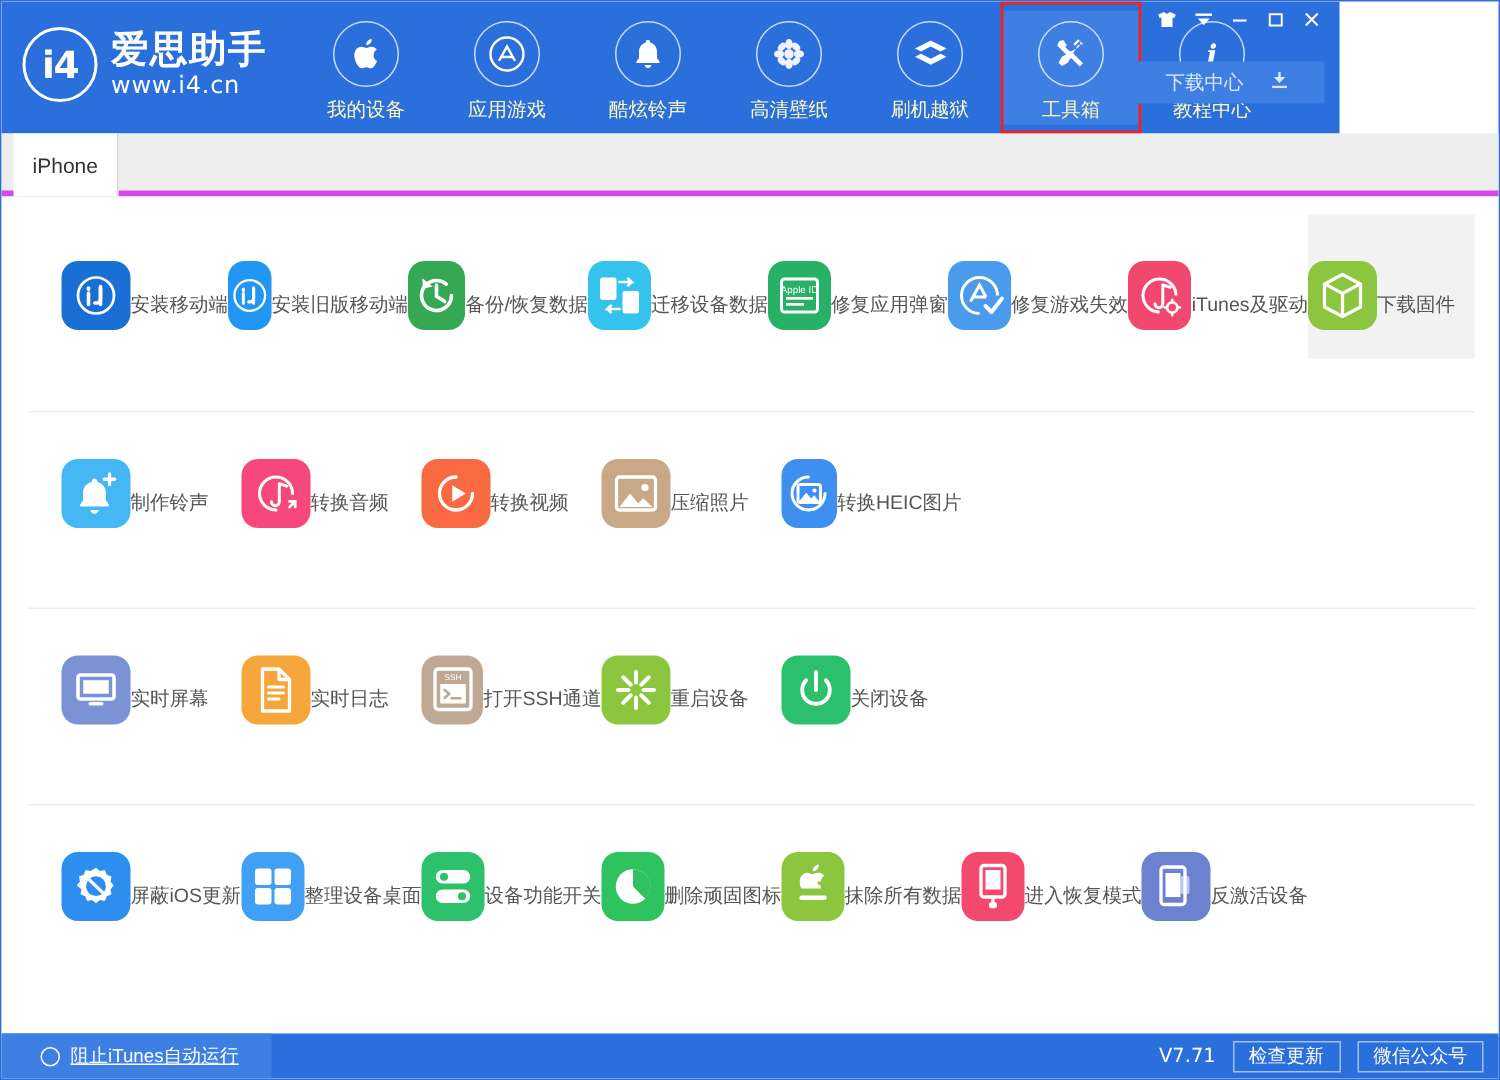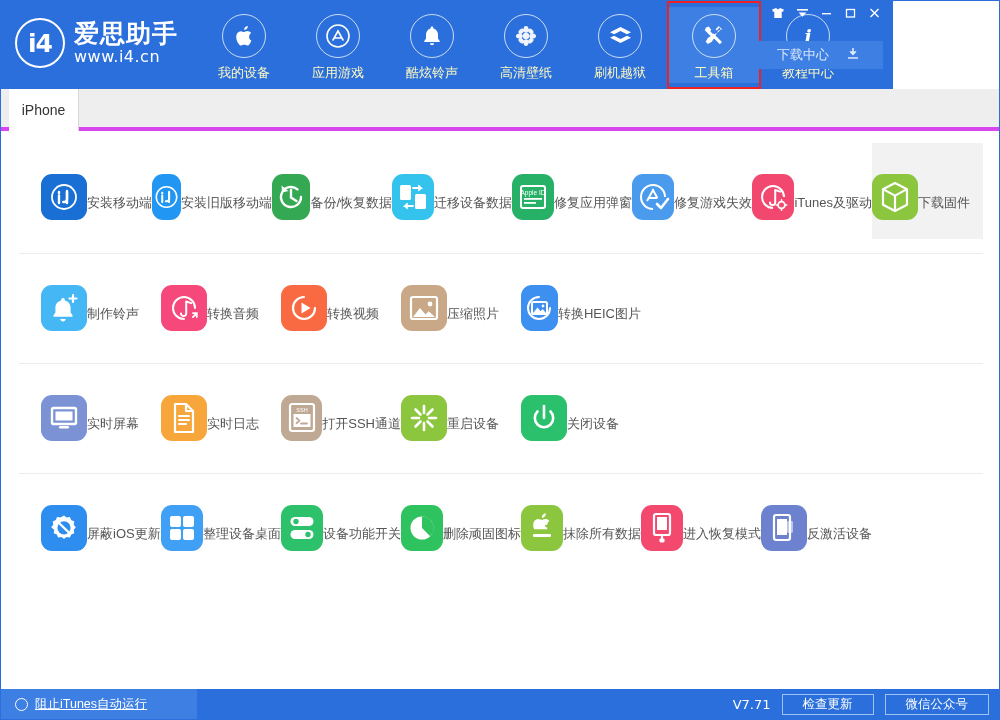--- a/index.html
+++ b/index.html
@@ -122,21 +122,21 @@
     background: #ffffff;
     padding-top: 12px;
   }
   .tool-row {
     position: relative;
     height: 110px;
     margin: 0 18px;
     display: flex;
     padding-left: 22px;
   }
-  .tool-row + .tool-row { border-top: 1px solid #ececec; }
+  .tool-row + .tool-row { border-top: 1px solid #ececec; margin-top: 21px; }
 
   .tool {
     width: 120px; height: 96px;
     display: flex; align-items: center;
     padding-top: 12px;
     cursor: pointer; position: relative;
   }
   .tool.hover { background: #f2f2f2; }
   .tool.highlight::after {
     content: ""; position: absolute;
@@ -159,42 +159,42 @@
   }
 
   
   .statusbar {
     position: absolute; left: 0; bottom: 0;
     width: 1000px; height: 30px;
     background: #2a6fdb;
   }
   .status-left {
     position: absolute; left: 0; top: 0;
-    width: 196px; height: 30px;
+    width: 180px; height: 30px;
     background: #3d7fe3;
     display: flex; align-items: center; gap: 7px;
-    padding-left: 14px;
+    padding-left: 26px;
     cursor: pointer;
   }
   .radio {
     width: 13px; height: 13px; border-radius: 50%;
     border: 1.5px solid #ffffff;
   }
   .status-left-label {
     color: #ffffff; font-size: 12.5px;
     text-decoration: underline;
   }
   .status-right {
     position: absolute; right: 12px; top: 0; height: 30px;
     display: flex; align-items: center; gap: 11px;
   }
   .version { color: #ffffff; font-size: 13px;
     font-family: "DejaVu Sans", sans-serif; }
   .sbtn {
-    height: 21px; padding: 0 20px;
+    height: 21px; padding: 0 10px;
     border: 1px solid #9ec2f0;
     color: #ffffff; font-size: 12.5px;
     display: flex; align-items: center; justify-content: center;
     cursor: pointer;
   }
 </style>
 </head>
 <body>
 
 <div id="app">

